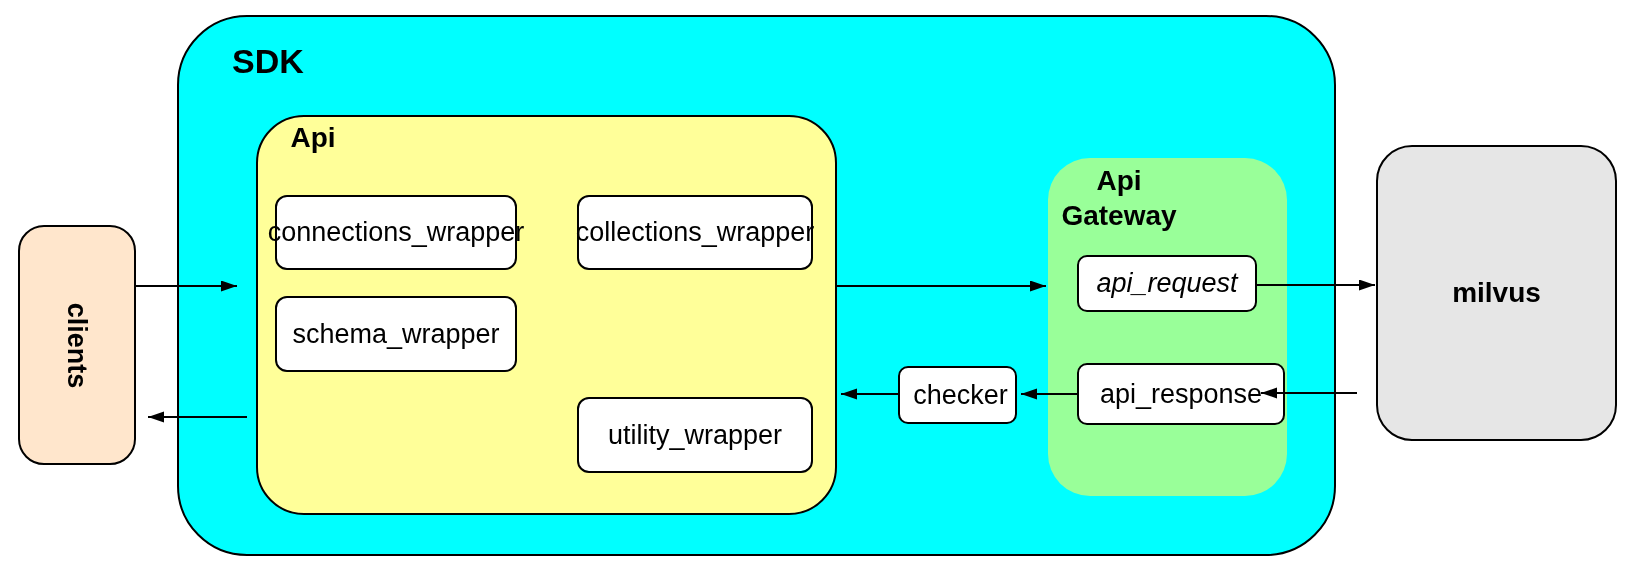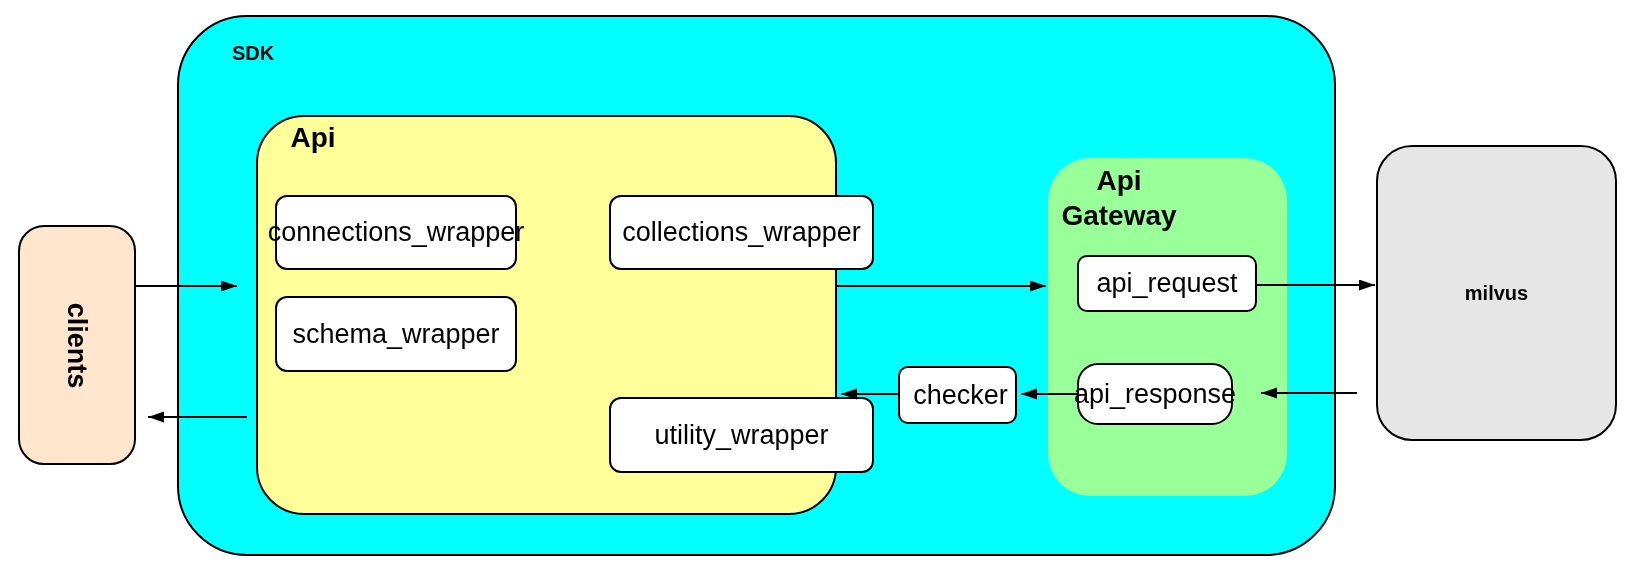--- a/index.html
+++ b/index.html
@@ -25,21 +25,21 @@
   }
   
   .sdk {
     left: 177px; top: 15px; width: 1159px; height: 541px;
     background: #00FFFF;
     border: 2px solid #000;
     border-radius: 70px;
   }
   .sdk-title {
     position: absolute; left: 232px; top: 42px;
-    font-size: 20px; font-weight: bold;
+    font-size: 34px; font-weight: bold;
   }
   .api-wrapper {
     left: 256px; top: 115px; width: 581px; height: 400px;
     background: #FFFF99;
     border: 2px solid #000;
     border-radius: 48px;
   }
   .api-wrapper-title {
     position: absolute; left: 254px; top: 120px; width: 118px;
     text-align: center;
@@ -66,37 +66,37 @@
   .clients .vertical-label {
     transform: rotate(90deg);
     white-space: nowrap;
     font-size: 27px; font-weight: bold;
   }
   .milvus {
     left: 1376px; top: 145px; width: 241px; height: 296px;
     background: #E6E6E6;
     border: 2px solid #000;
     border-radius: 36px;
-    font-size: 20px; font-weight: bold;
+    font-size: 28px; font-weight: bold;
   }
   
   .leaf {
     background: #ffffff;
     border: 2px solid #000;
     border-radius: 12px;
     font-size: 27px;
     white-space: nowrap;
   }
   .w-col1 { left: 275px; width: 242px; }
-  .w-col2 { left: 577px; width: 265px; margin-left: 32px; }
+  .w-col2 { left: 577px; width: 236px; }
   .w-row1 { top: 195px; height: 75px; }
   .w-row2 { top: 296px; height: 76px; }
   .w-row3 { top: 397px; height: 76px; }
-  .api-request  { left: 1077px; top: 255px; width: 180px; height: 57px; border-radius: 10px; }
-  .api-response { left: 1077px; top: 363px; width: 156px; height: 62px; border-radius: 21px; }
+  .api-request  { left: 1077px; top: 255px; width: 180px; height: 57px; border-radius: 10px; font-style: italic; }
+  .api-response { left: 1077px; top: 363px; width: 208px; height: 62px; border-radius: 10px; }
   .checker      { left: 898px;  top: 366px; width: 119px; height: 58px; border-radius: 10px; padding-left: 6px; }
   
   .arrows {
     position: absolute;
     left: 0; top: 0;
     width: 1634px; height: 574px;
     pointer-events: none;
   }
 </style>
 </head>

